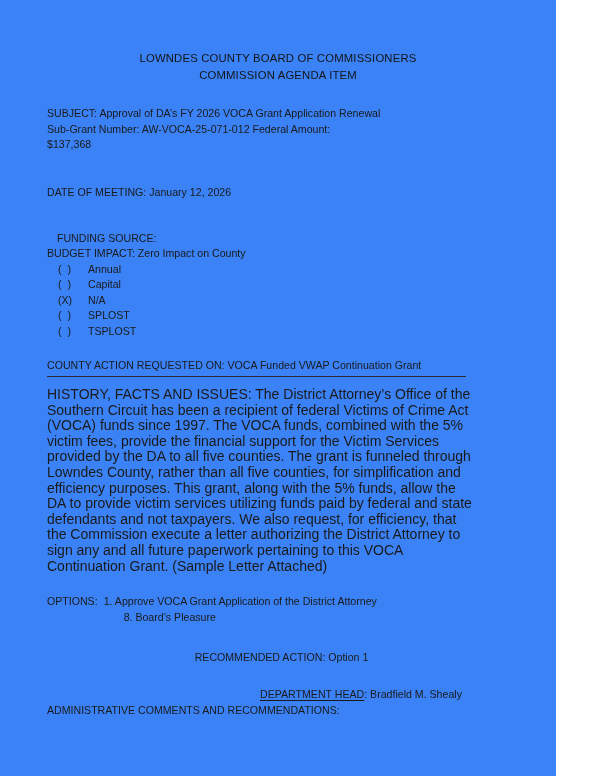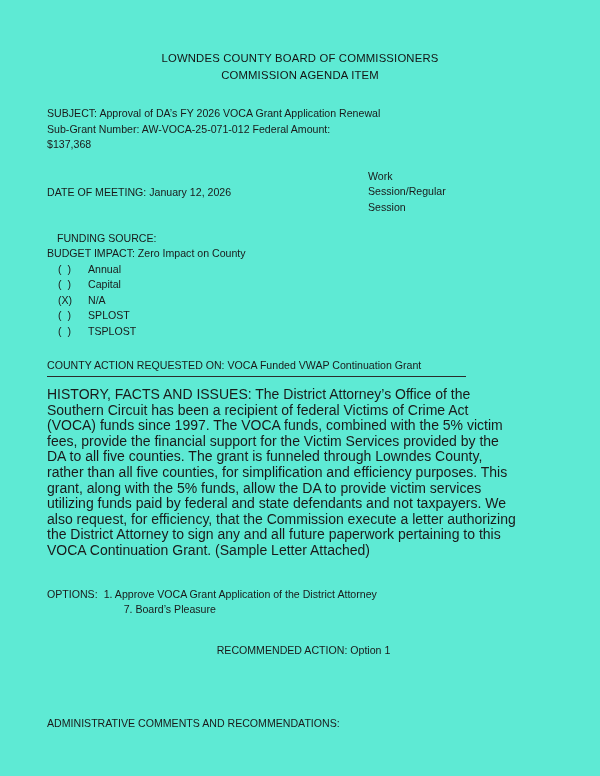--- a/index.html
+++ b/index.html
@@ -9,23 +9,23 @@
   }
   body {
     width: 600px;
     height: 776px;
     position: relative;
     font-family: "Liberation Sans", sans-serif;
     color: #1a1a1a;
     -webkit-font-smoothing: antialiased;
   }
   .page {
-    width: 600px;
+    width: 556px;
     height: 776px;
-    background: #5eead4;
+    background: #3b82f6;
     position: relative;
     box-sizing: border-box;
   }
 
   
   .doc-header {
     padding-top: 50px;
     text-align: center;
   }
   .doc-header .title-line {
@@ -124,21 +124,21 @@
   }
   .history-block p {
     margin: 0;
     font-size: 14px;
     line-height: 15.6px;
     text-align: left;
   }
 
   
   .options-block {
-    margin-top: 28px;
+    margin-top: 20px;
   }
   .options-row {
     display: flex;
     font-size: 10.6px;
     line-height: 15.6px;
   }
   .options-key {
     flex: 0 0 auto;
     white-space: pre;
   }
@@ -181,21 +181,20 @@
     line-height: 15.5px;
     white-space: nowrap;
   }
   .ulbl {
     text-decoration: underline;
     text-underline-offset: 1.5px;
   }
 
   
   .admin-block {
-    margin-top: 21px;
     font-size: 10.6px;
     line-height: 15.5px;
   }
 </style>
 </head>
 <body>
 
 <div class="page">
 
   <div class="doc-header">
@@ -206,25 +205,20 @@
   <div class="body-wrap">
 
     <div class="subject-block">
       <div class="row">SUBJECT: Approval of DA’s FY 2026 VOCA Grant Application Renewal</div>
       <div class="row">Sub-Grant Number: AW-VOCA-25-071-012 Federal Amount:</div>
       <div class="row">$137,368</div>
     </div>
 
     <div class="meeting-area">
       <div class="meeting-date">DATE OF MEETING: January 12, 2026</div>
-      <div class="session-col">
-        <div>Work</div>
-        <div>Session/Regular</div>
-        <div>Session</div>
-      </div>
     </div>
 
     <div class="budget-block">
       <div class="row funding-label">FUNDING SOURCE:</div>
       <div class="row">BUDGET IMPACT: Zero Impact on County</div>
       <ul class="funding-list">
         <li>
           <span class="mark">(  )</span>
           <span class="fund-label">Annual</span>
         </li>
@@ -254,26 +248,29 @@
 
     <div class="history-block">
       <p>HISTORY, FACTS AND ISSUES: The District Attorney’s Office of the Southern Circuit has been a recipient of federal Victims of Crime Act (VOCA) funds since 1997. The VOCA funds, combined with the 5% victim fees, provide the financial support for the Victim Services provided by the DA to all five counties. The grant is funneled through Lowndes County, rather than all five counties, for simplification and efficiency purposes. This grant, along with the 5% funds, allow the DA to provide victim services utilizing funds paid by federal and state defendants and not taxpayers. We also request, for efficiency, that the Commission execute a letter authorizing the District Attorney to sign any and all future paperwork pertaining to this VOCA Continuation Grant. (Sample Letter Attached)</p>
     </div>
 
     <div class="options-block">
       <div class="options-row">
         <span class="options-key">OPTIONS:</span>
         <span class="options-items">
           <span class="opt" style="display:block;padding-left:6px;">1. Approve VOCA Grant Application of the District Attorney</span>
-          <span class="opt" style="display:block;padding-left:26px;">7. Board’s Pleasure</span>
+          <span class="opt" style="display:block;padding-left:26px;">8. Board’s Pleasure</span>
         </span>
       </div>
     </div>
 
     <div class="recommended-block">RECOMMENDED ACTION: Option 1</div>
 
     <div class="dept-area">
+      <div class="dept-right">
+        <span class="ulbl">DEPARTMENT HEAD</span><span>: Bradfield M. Shealy</span>
+      </div>
     </div>
 
     <div class="admin-block">ADMINISTRATIVE COMMENTS AND RECOMMENDATIONS:</div>
 
   </div>
 </div>
 
 </body></html>

